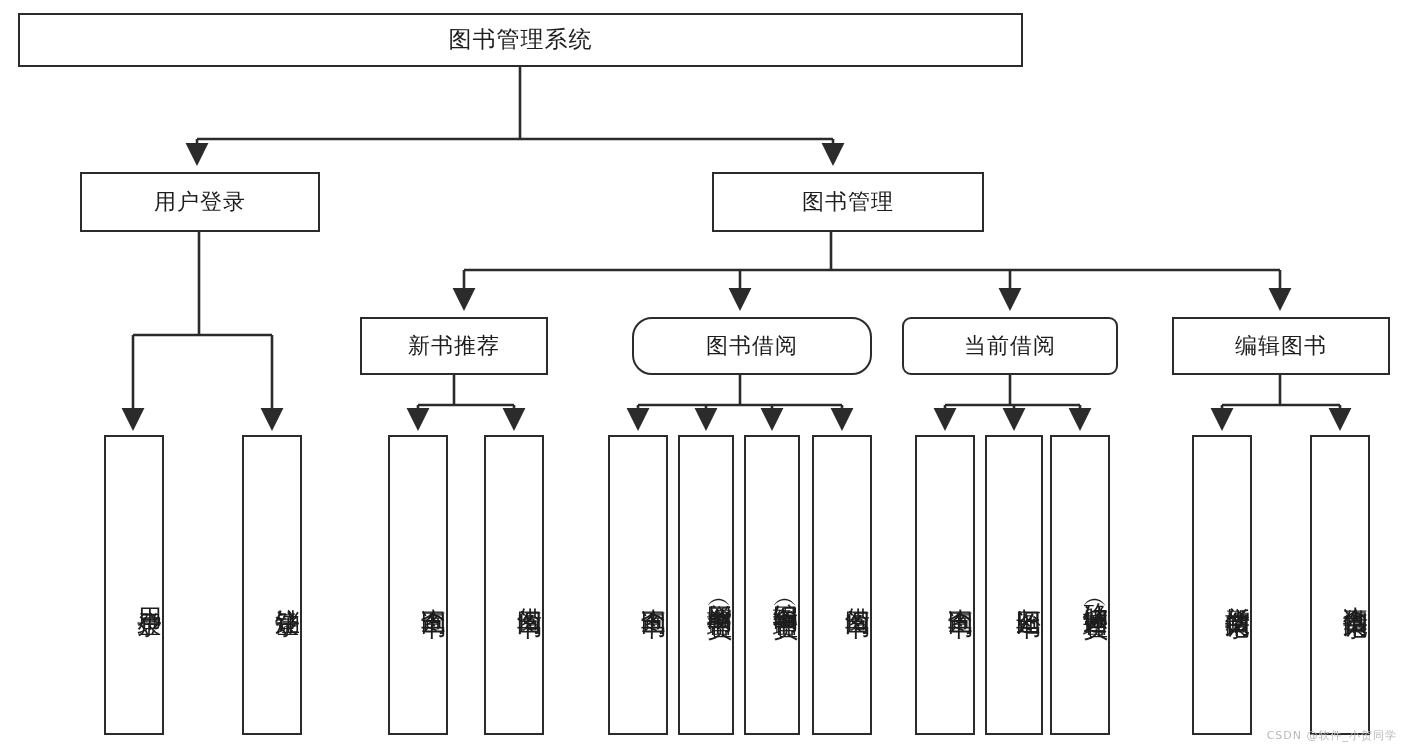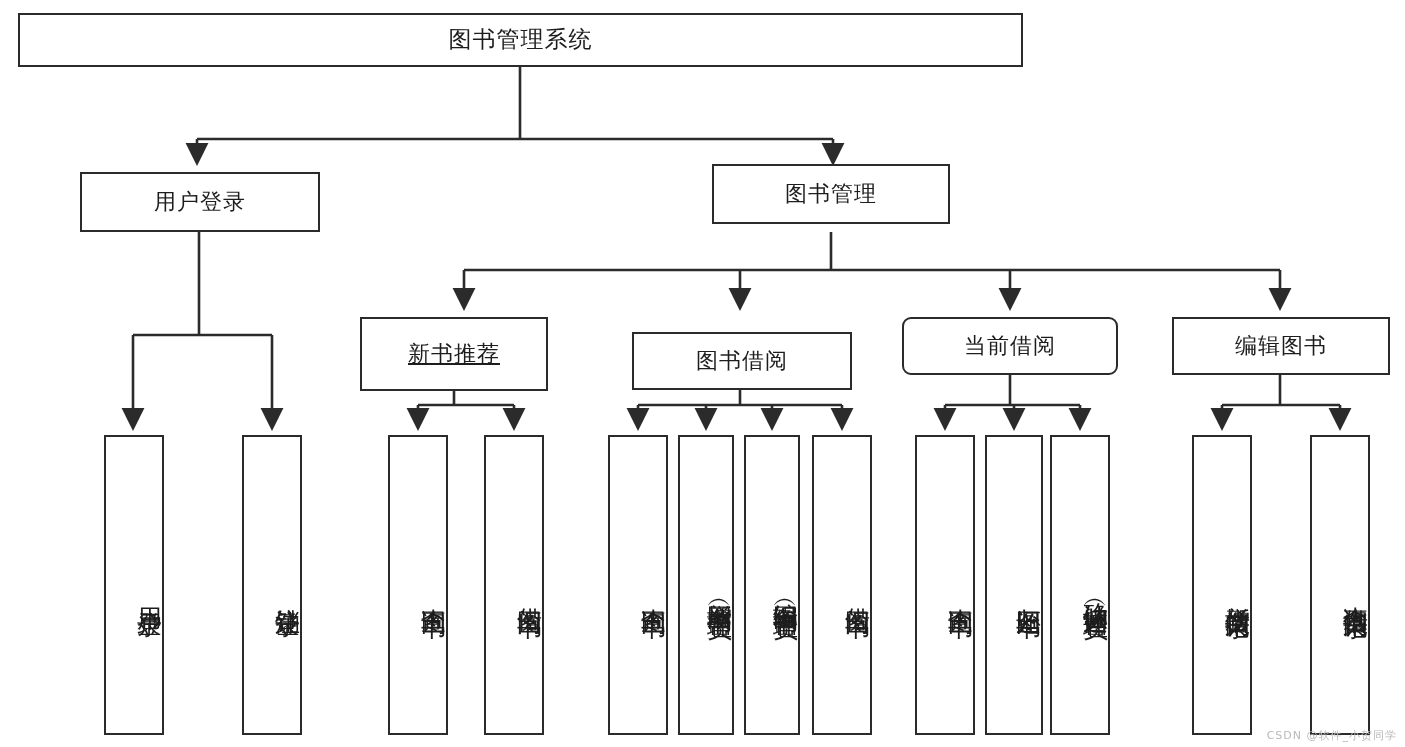--- a/index.html
+++ b/index.html
@@ -122,28 +122,28 @@
     </g>
   </svg>
 
   <div class="node h root" style="left:18px; top:13px; width:1005px; height:54px;">
     <span class="lbl">图书管理系统</span>
   </div>
 
   <div class="node h" style="left:80px; top:172px; width:240px; height:60px;">
     <span class="lbl">用户登录</span>
   </div>
-  <div class="node h" style="left:712px; top:164px; width:238px; height:60px;">
+  <div class="node h" style="left:712px; top:172px; width:272px; height:60px;">
     <span class="lbl">图书管理</span>
   </div>
 
-  <div class="node h" style="left:360px; top:317px; width:188px; height:74px;text-decoration:underline;">
+  <div class="node h" style="left:360px; top:317px; width:188px; height:58px;">
     <span class="lbl">新书推荐</span>
   </div>
-  <div class="node h" style="left:632px; top:332px; width:220px; height:58px;">
+  <div class="node h" style="left:632px; top:317px; width:240px; height:58px;border-radius:20px;">
     <span class="lbl">图书借阅</span>
   </div>
   <div class="node h" style="left:902px; top:317px; width:216px; height:58px;border-radius:9px;">
     <span class="lbl">当前借阅</span>
   </div>
   <div class="node h" style="left:1172px; top:317px; width:218px; height:58px;">
     <span class="lbl">编辑图书</span>
   </div>
 
   <div class="node v" style="left:104px; top:435px; width:60px; height:300px;">

